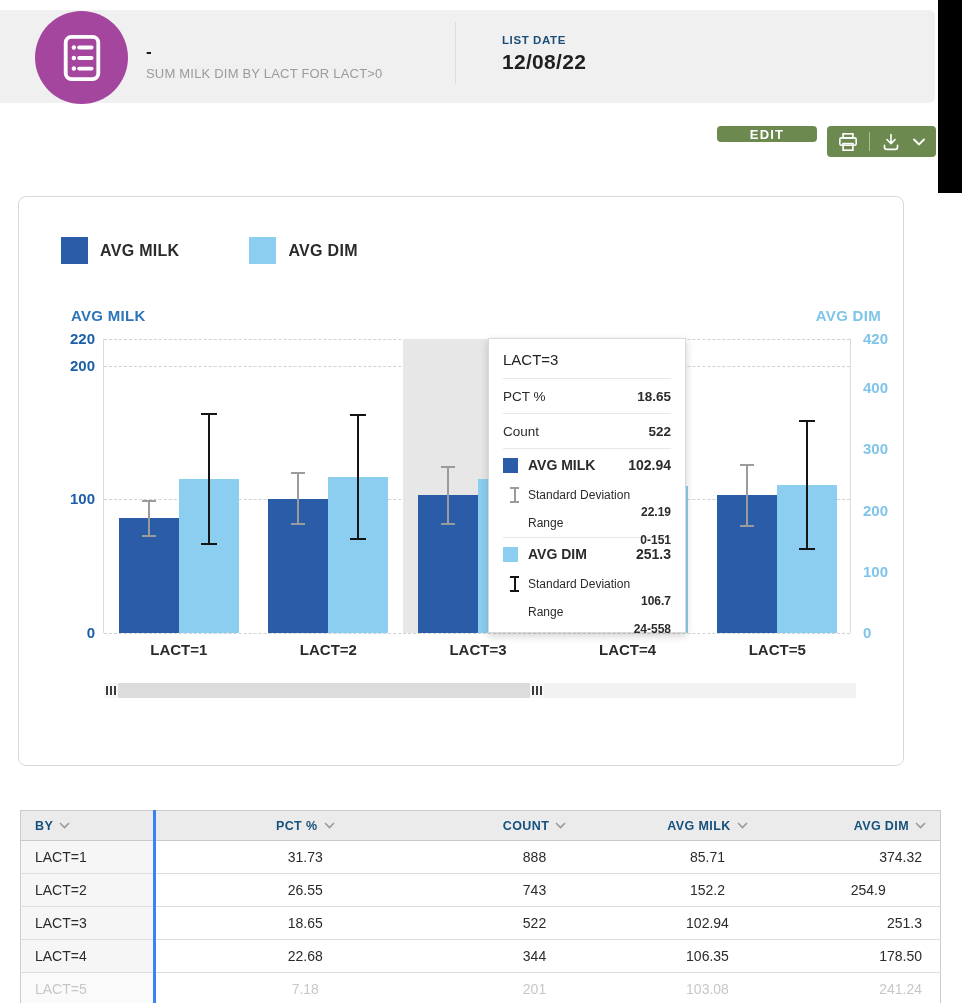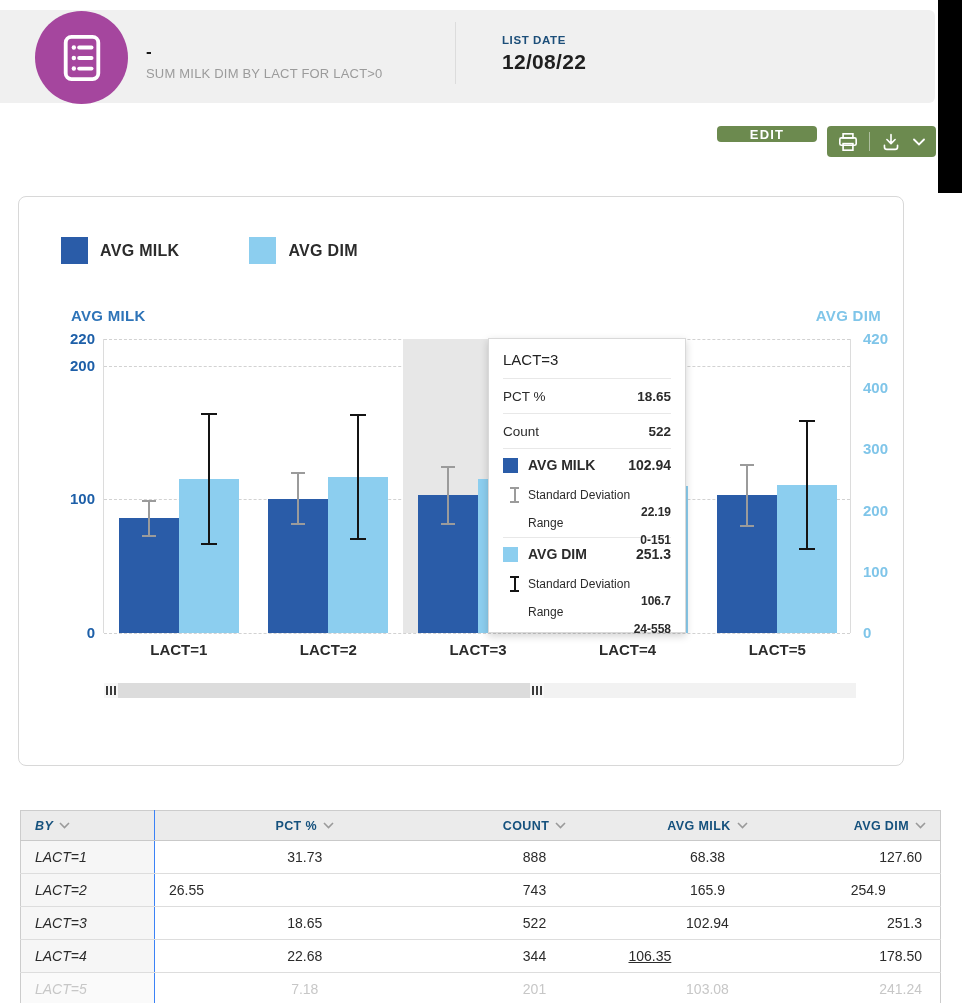--- a/index.html
+++ b/index.html
@@ -74,21 +74,21 @@
   .t-sub .glyph::after { content:''; position:absolute; left:50%; top:0; bottom:0; width:2px; transform:translateX(-50%); background:currentColor; }
   .t-sub .v { margin-left:auto; font-weight:bold;margin-top:33px; }
 
   
   #data-table { left:20px; top:810px; width:920px; border-collapse:collapse; table-layout:fixed;
     border:1px solid #cccccc; font-size:14px; }
   #data-table th { background:#ebebeb; height:30px; font-size:12.5px; font-weight:bold; color:#15517d;
     letter-spacing:.4px; border-bottom:1px solid #c9c9c9; cursor:pointer; }
   #data-table th .th-inner { display:flex; align-items:center; gap:6px; padding:0 14px; }
   #data-table td { height:33px; border-bottom:1px solid #dddddd; padding:0 14px; color:#2b2b2b; }
-  #data-table td.first, #data-table th.first { border-right:1px solid #3b82f6;font-style:italic; }
+  #data-table td.first, #data-table th.first { border-right:3px solid #3b82f6; }
   #data-table td.first { background:#f6f6f6; }
   #data-table tr.faded td { color:#c7c7c7; }
   #data-table tr.faded td.first { background:#fafafa; }
 </style>
 </head>
 <body>
 
 <div class="abs" id="black-strip"></div>
 
 <div class="abs" id="header-band"></div>
@@ -318,42 +318,42 @@
             </svg>
           </div>
         </th>
       </tr>
     </thead>
   <tbody id="table-body">
       <tr>
         <td class="first" style="text-align: left;">LACT=1</td>
         <td class="" style="text-align: center;">31.73</td>
         <td class="" style="text-align: center;">888</td>
-        <td class="" style="text-align: center;">68.38</td>
-        <td class="" style="text-align: right; padding-right: 18px;">127.60</td>
+        <td class="" style="text-align: center;">85.71</td>
+        <td class="" style="text-align: right; padding-right: 18px;">374.32</td>
       </tr>
       <tr>
         <td class="first" style="text-align: left;">LACT=2</td>
-        <td class="" style="">26.55</td>
+        <td class="" style="text-align: center;">26.55</td>
         <td class="" style="text-align: center;">743</td>
-        <td class="" style="text-align: center;">165.9</td>
+        <td class="" style="text-align: center;">152.2</td>
         <td class="" style="text-align: center; padding-right: 18px;">254.9</td>
       </tr>
       <tr>
         <td class="first" style="text-align: left;">LACT=3</td>
         <td class="" style="text-align: center;">18.65</td>
         <td class="" style="text-align: center;">522</td>
         <td class="" style="text-align: center;">102.94</td>
         <td class="" style="text-align: right; padding-right: 18px;">251.3</td>
       </tr>
       <tr>
         <td class="first" style="text-align: left;">LACT=4</td>
         <td class="" style="text-align: center;">22.68</td>
         <td class="" style="text-align: center;">344</td>
-        <td class="" style=" text-decoration: underline;">106.35</td>
+        <td class="" style="text-align: center;">106.35</td>
         <td class="" style="text-align: right; padding-right: 18px;">178.50</td>
       </tr>
       <tr class="faded">
         <td class="first" style="text-align: left;">LACT=5</td>
         <td class="" style="text-align: center;">7.18</td>
         <td class="" style="text-align: center;">201</td>
         <td class="" style="text-align: center;">103.08</td>
         <td class="" style="text-align: right; padding-right: 18px;">241.24</td>
       </tr>
     </tbody>

